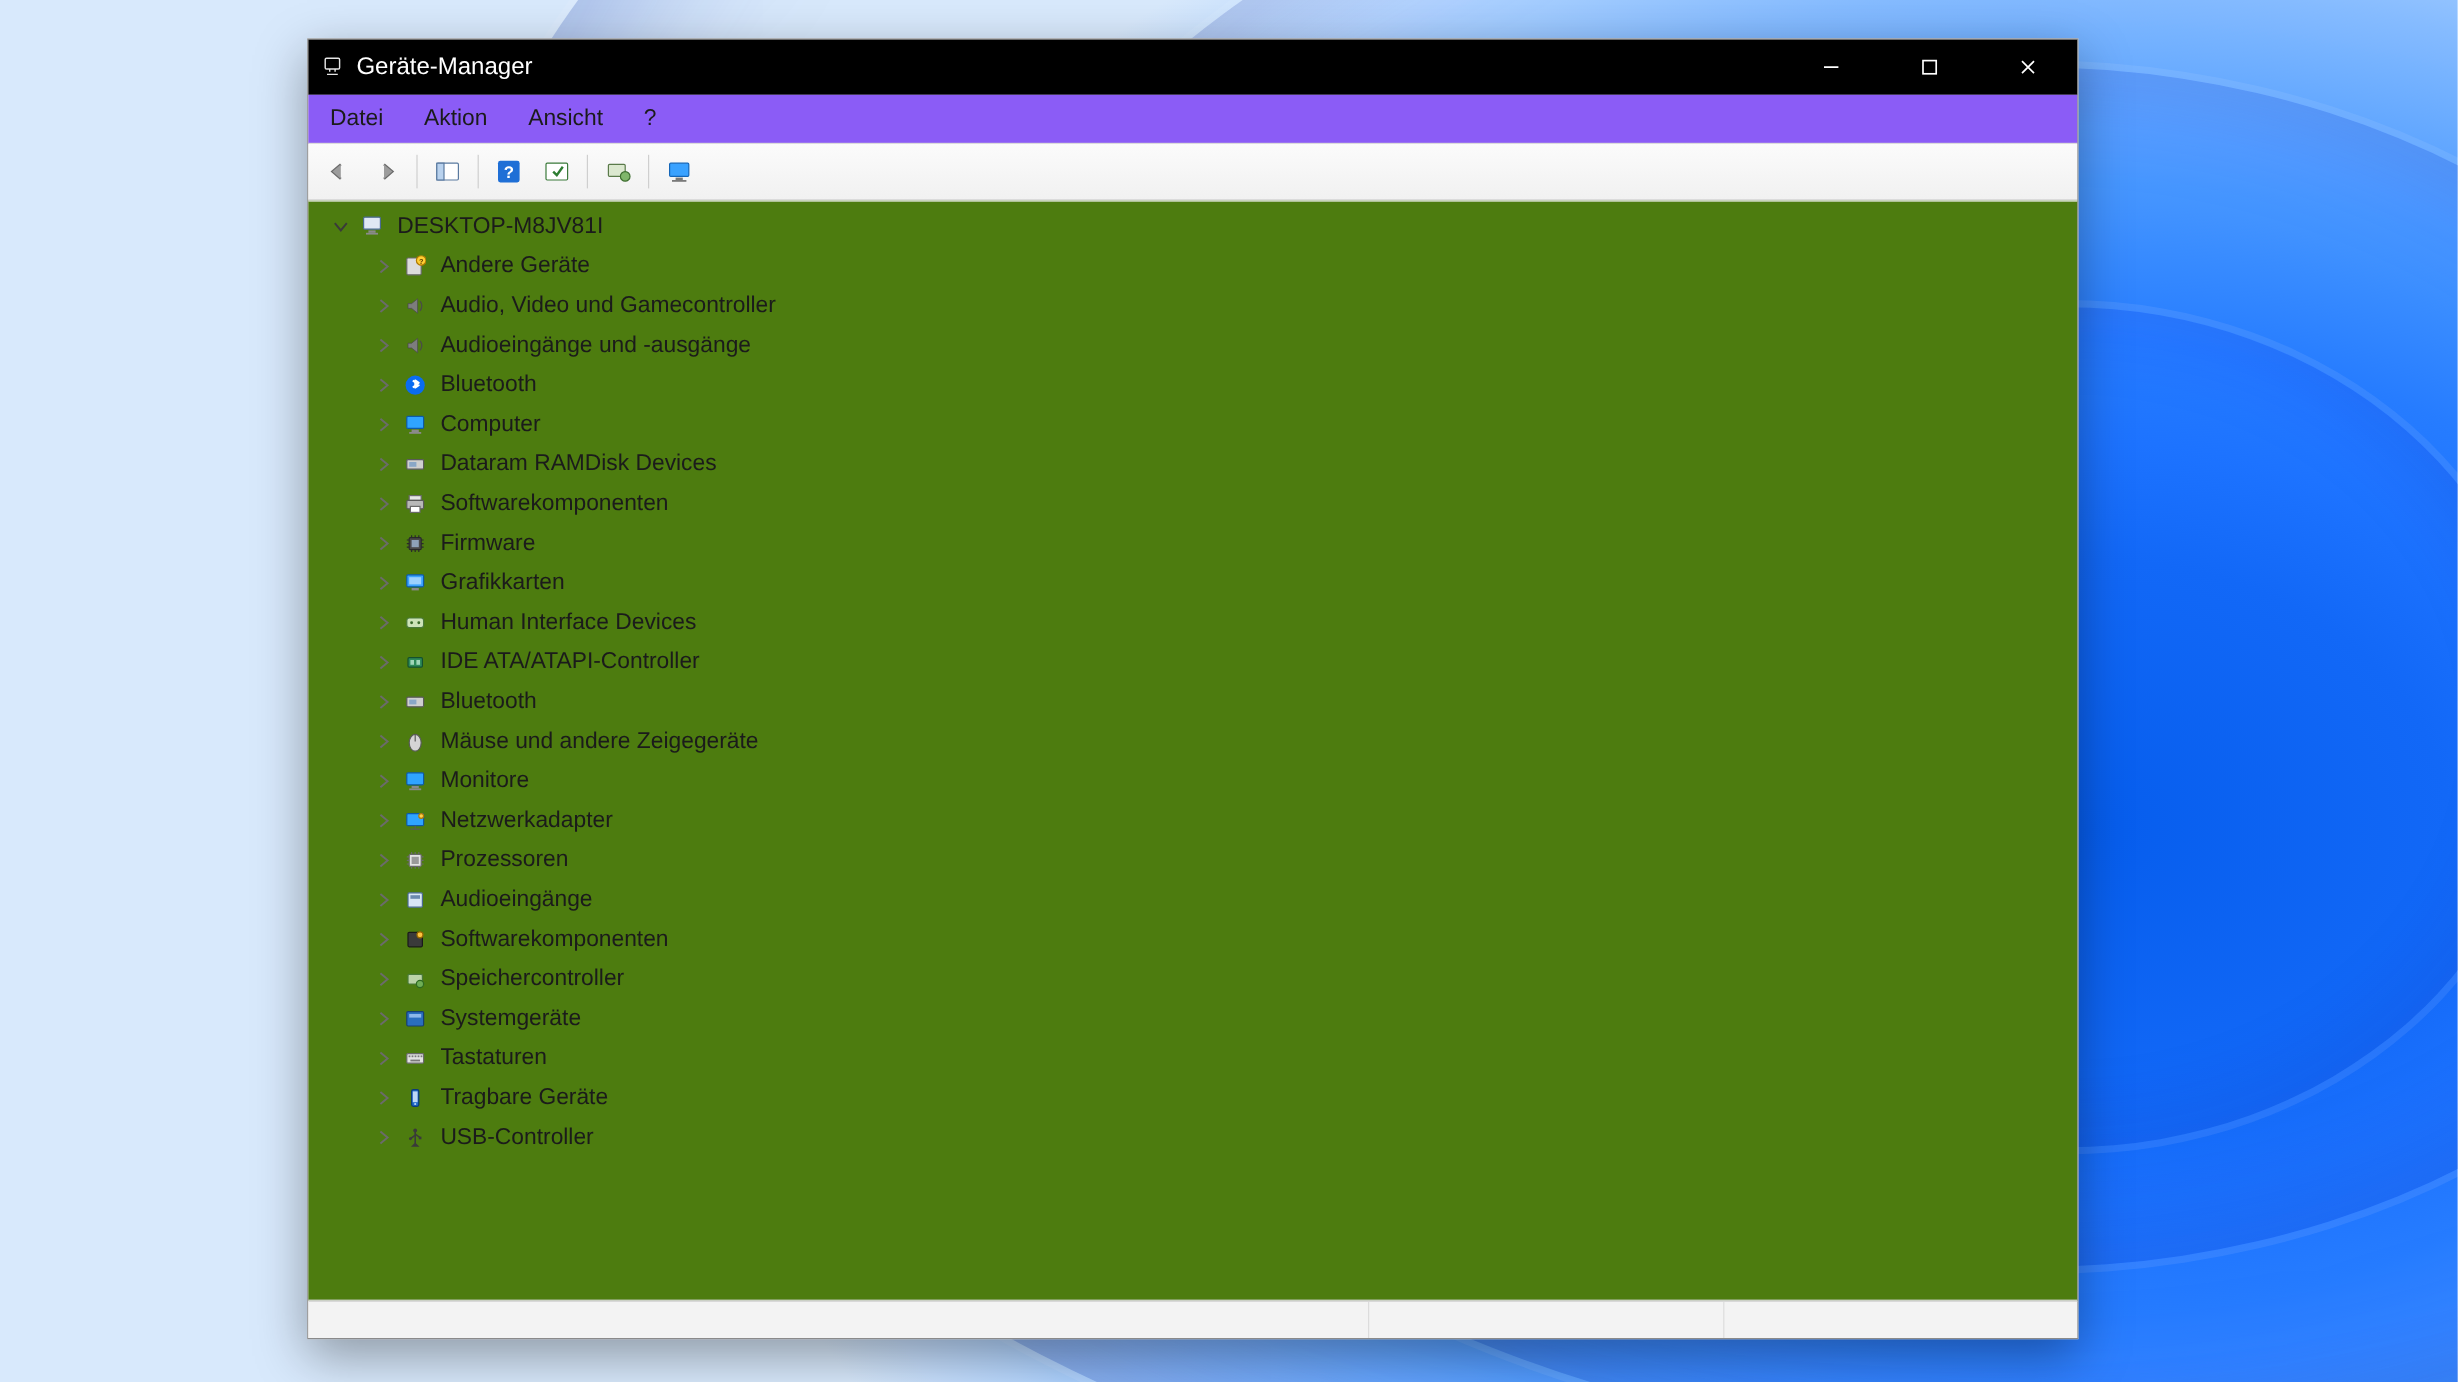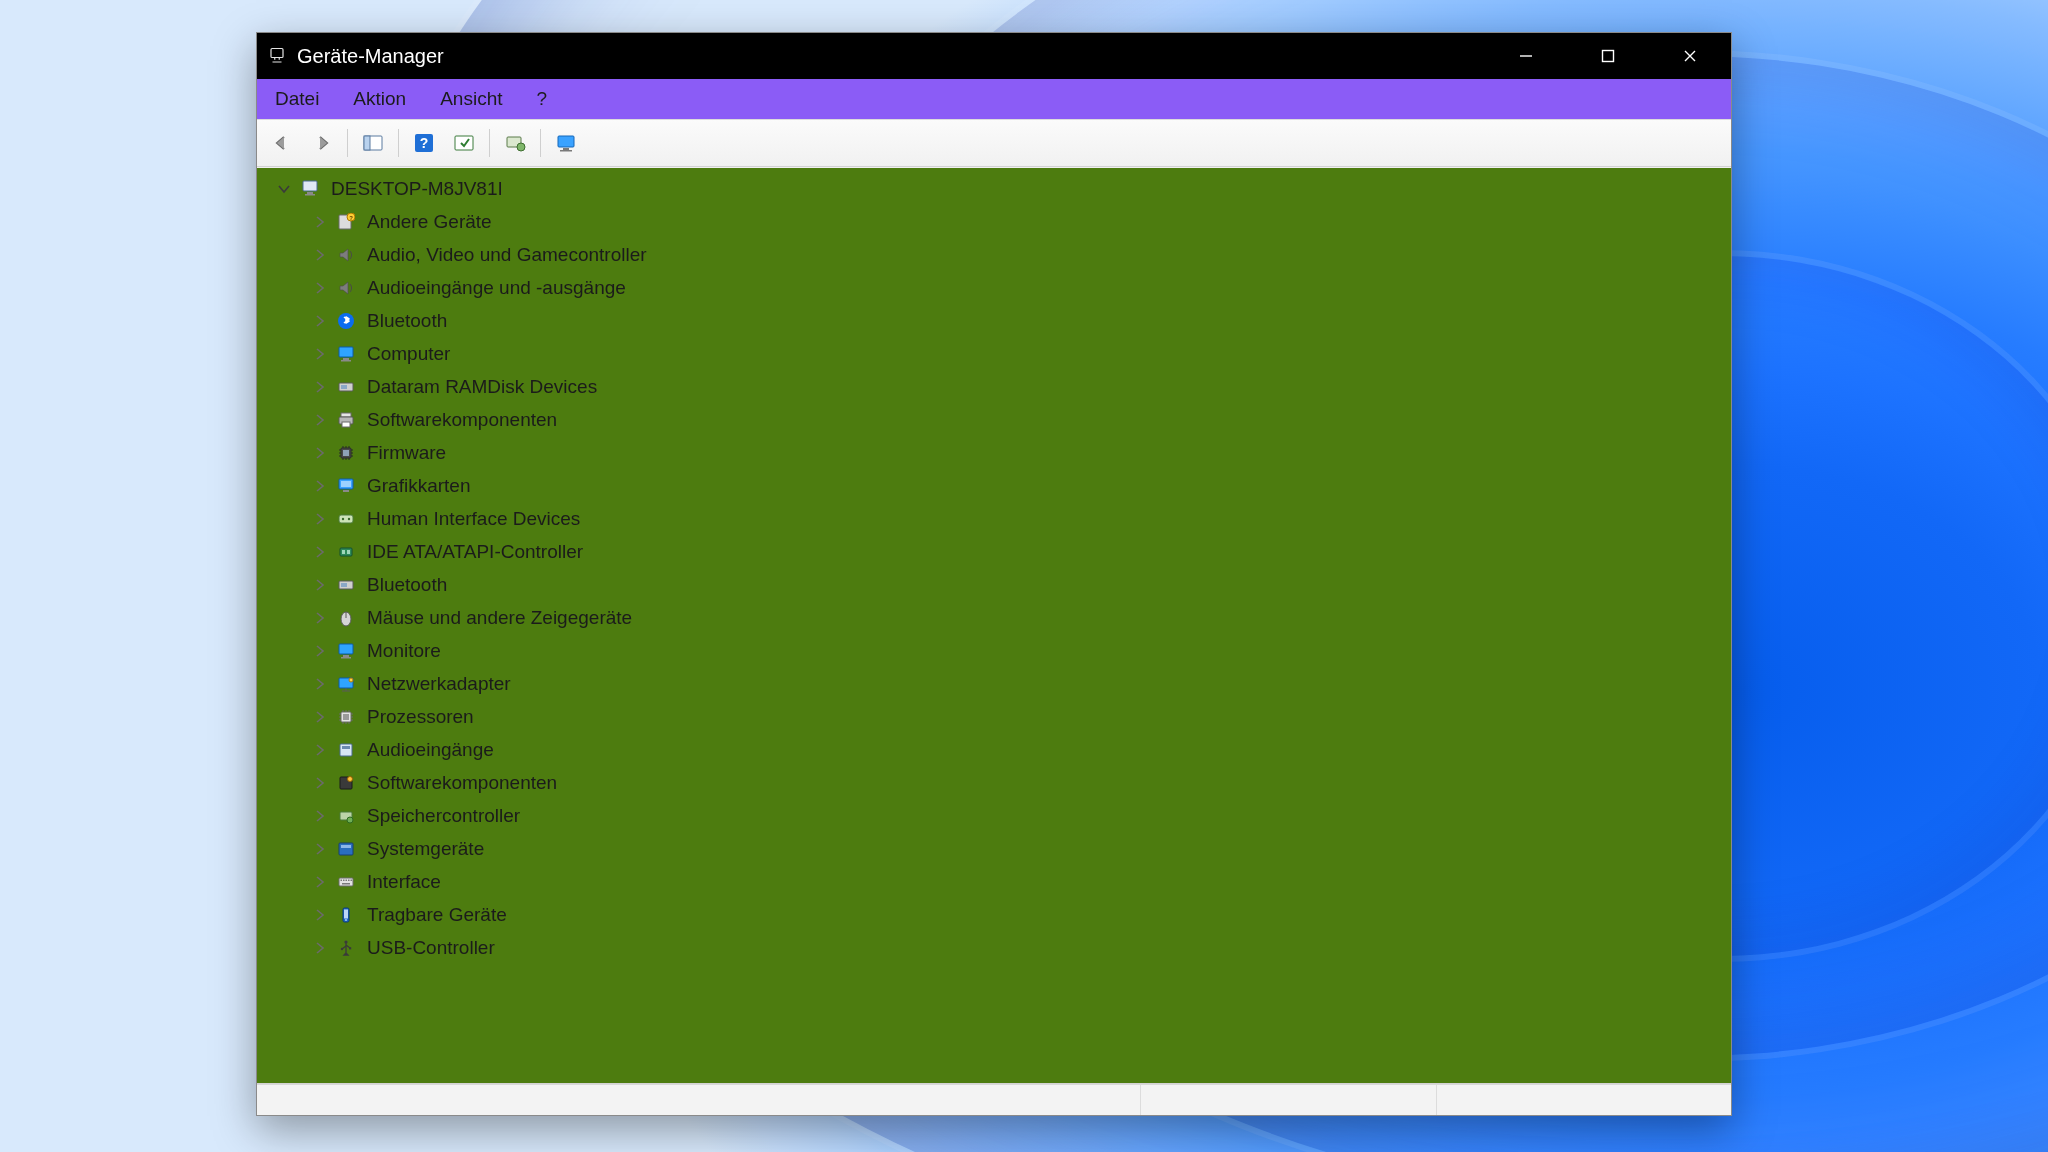--- a/index.html
+++ b/index.html
@@ -583,21 +583,21 @@
                   <span class="expander">
                     <svg viewBox="0 0 14 14" width="14" height="14">
                       <use href="#chevron-right"></use>
                     </svg>
                   </span>
                   <span class="icon-slot">
                     <svg viewBox="0 0 18 18" width="18" height="18">
                       <use href="#keyboard-icon"></use>
                     </svg>
                   </span>
-                  <span class="label">Interface</span>
+                  <span class="label">Tastaturen</span>
                 </div>
               </li>
               <li>
                 <div class="node-row">
                   <span class="indent" style="width:42px"></span>
                   <span class="expander">
                     <svg viewBox="0 0 14 14" width="14" height="14">
                       <use href="#chevron-right"></use>
                     </svg>
                   </span>

